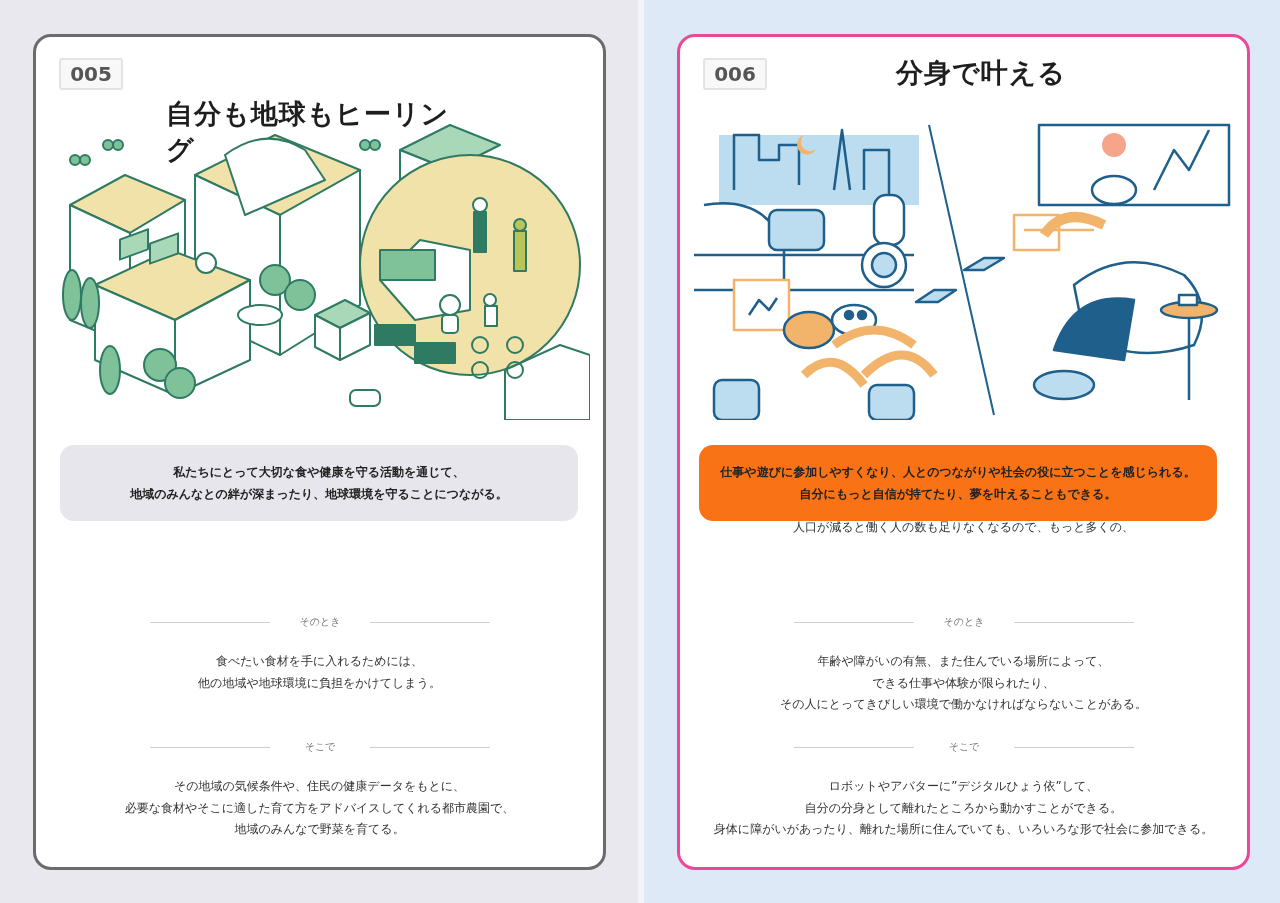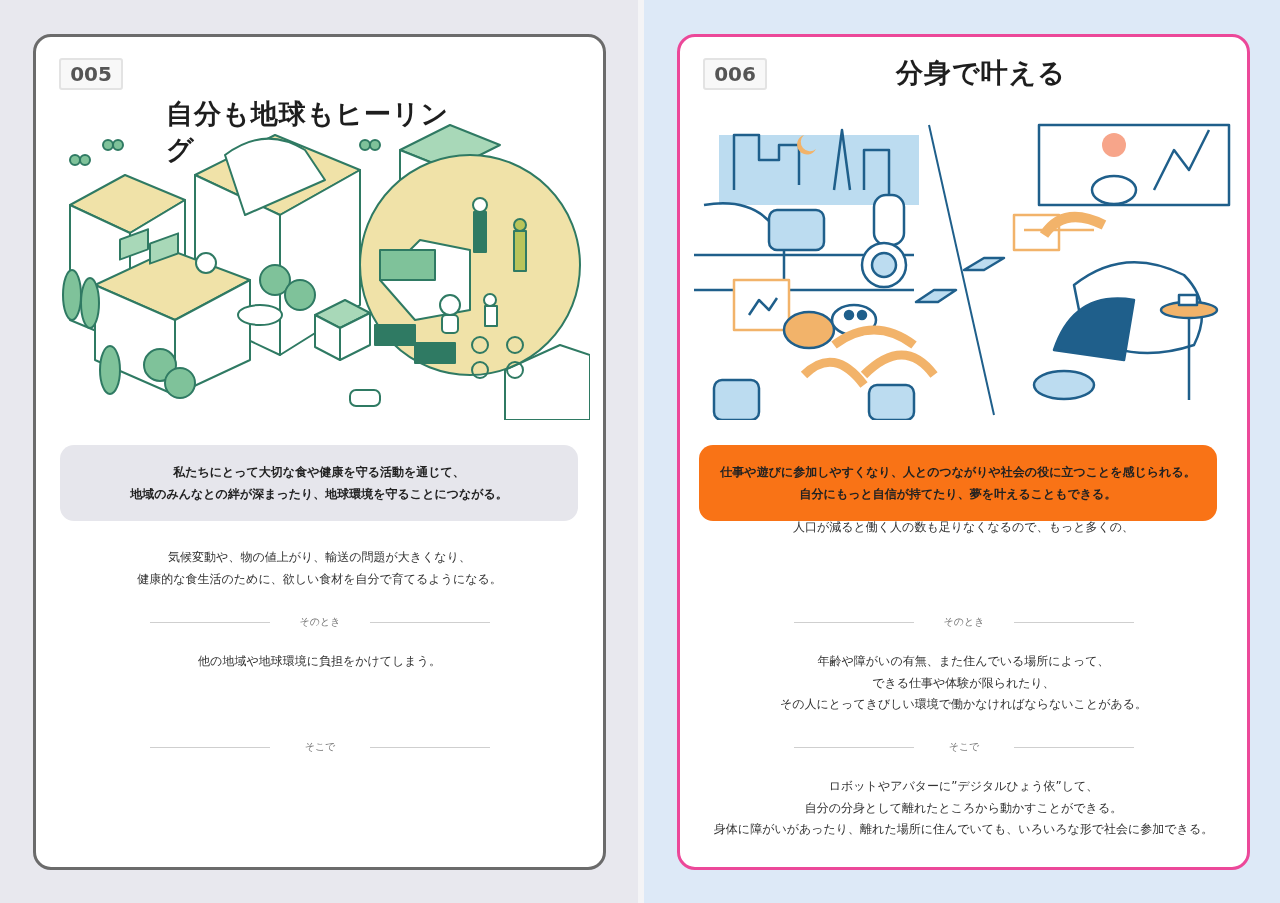--- a/index.html
+++ b/index.html
@@ -110,41 +110,43 @@
           </g>
       </g>
     </svg>
   </div>
 
   <div class="summary">
     <div>私たちにとって大切な食や健康を守る活動を通じて、</div>
     <div>地域のみんなとの絆が深まったり、地球環境を守ることにつながる。</div>
   </div>
 
-  <div class="para" style="top:510px;">
-    <div>気候変動や、物の値上がり、輸送の問題が大きくなり、</div>
-    <div>健康的な食生活のために、欲しい食材を自分で育てるようになる。</div>
-  </div>
 
   <div class="divider" style="top:578px;">
     <div class="line l"></div>
     <div class="lbl">そのとき</div>
     <div class="line r"></div>
   </div>
 
   <div class="para" style="top:614px;">
+    <div>食べたい食材を手に入れるためには、</div>
     <div>他の地域や地球環境に負担をかけてしまう。</div>
   </div>
 
   <div class="divider" style="top:703px;">
     <div class="line l"></div>
     <div class="lbl">そこで</div>
     <div class="line r"></div>
   </div>
 
+  <div class="para" style="top:739px;">
+    <div>その地域の気候条件や、住民の健康データをもとに、</div>
+    <div>必要な食材やそこに適した育て方をアドバイスしてくれる都市農園で、</div>
+    <div>地域のみんなで野菜を育てる。</div>
+  </div>
 </div>
 
 <div class="card card-right">
   <div class="num-badge">006</div>
   <div class="title">分身で叶える</div>
 
   <div class="illustration">
     <svg width="540" height="305" viewBox="0 0 540 305">
       <g stroke="#1f5f8b" stroke-width="2.5" fill="none" stroke-linejoin="round">
 

